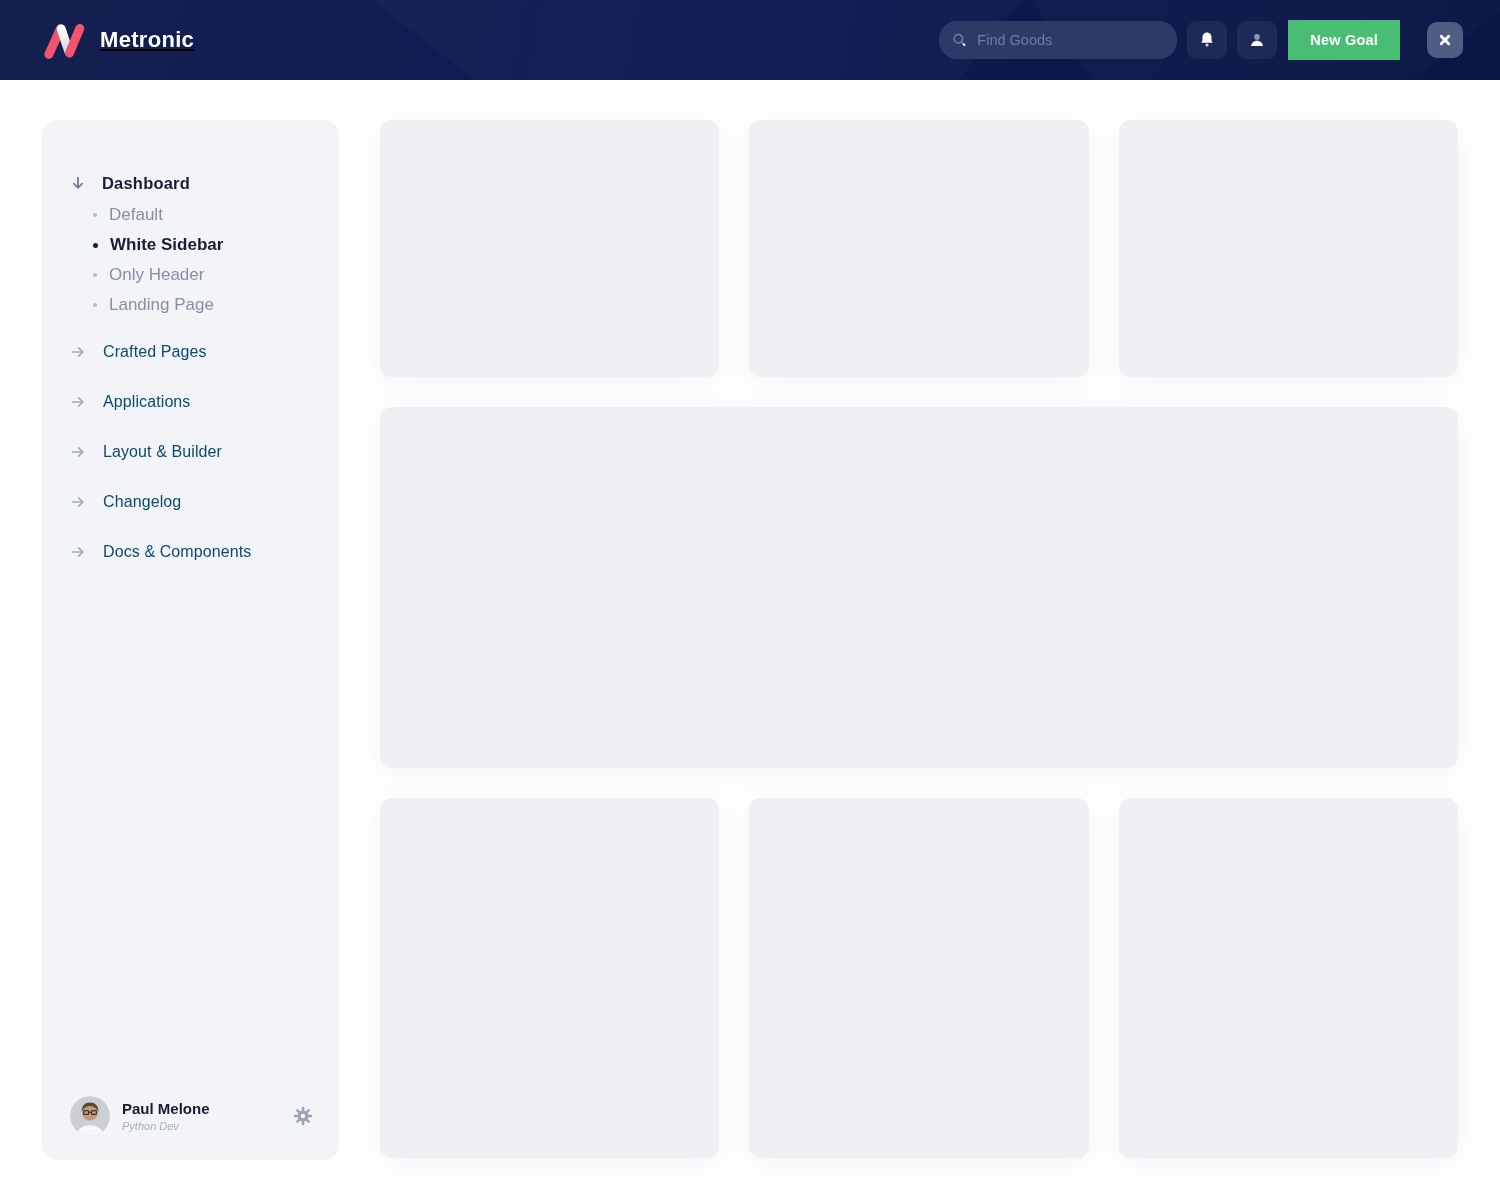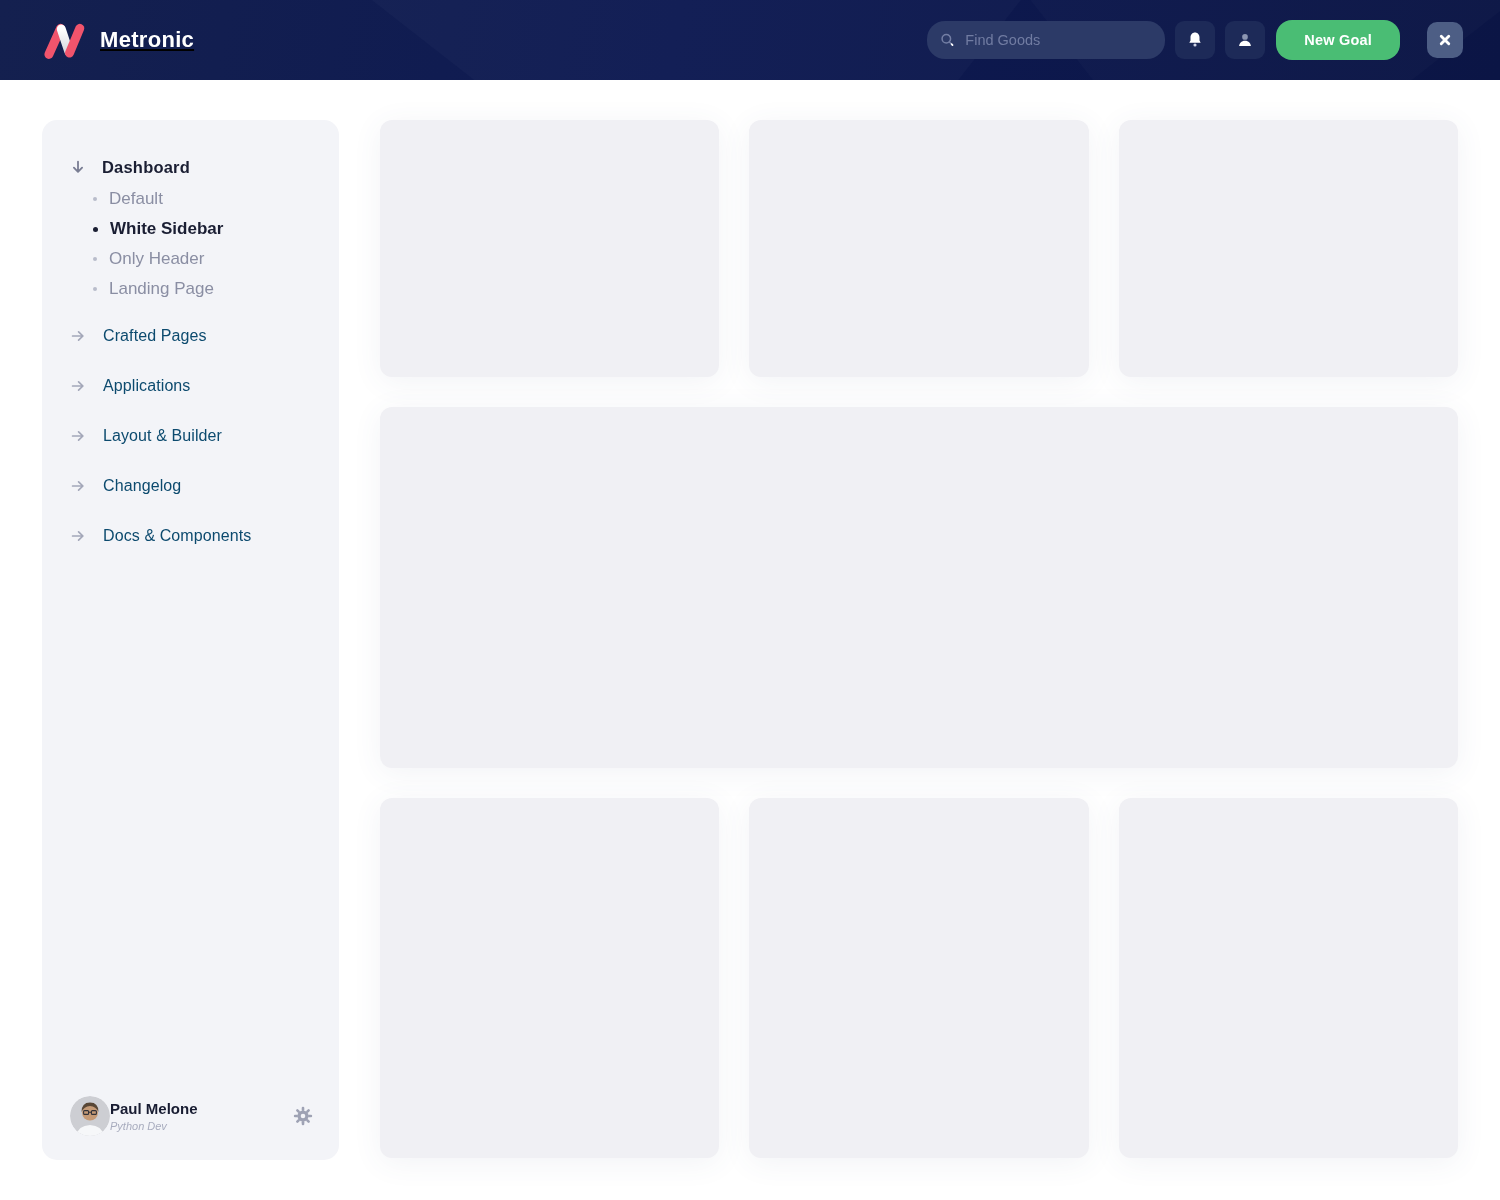--- a/index.html
+++ b/index.html
@@ -18,52 +18,52 @@
   .brand-text { color:#ffffff; font-size:22px; font-weight:700; letter-spacing:.3px; }
 
   .header-right { margin-left:auto; display:flex; align-items:center; gap:10px; z-index:2; }
   .search { width:238px; height:38px; background:#2c3a67; border-radius:18px;
             display:flex; align-items:center; gap:10px; padding:0 13px; }
   .search input { flex:1; background:transparent; border:none; outline:none;
                   color:#aeb6d4; font-size:14.5px; font-family:inherit; }
   .search input::placeholder { color:#717ca2; }
   .icon-btn { width:40px; height:38px; border:none; border-radius:9px; background:#1d2a58;
               display:flex; align-items:center; justify-content:center; cursor:pointer; }
-  .green-btn { height:40px; padding:0 28px; margin-left:1px; border:none; border-radius:16px;
+  .green-btn { height:40px; padding:0 22px; margin-left:1px; border:none; border-radius:0;
                background:#4abd74; color:#ffffff; font-size:14.5px; font-weight:700;
                font-family:inherit; cursor:pointer; letter-spacing:.2px; }
   .close-btn { width:36px; height:36px; margin-left:17px; border:none; border-radius:10px;
                background:#4d5e85; display:flex; align-items:center; justify-content:center;
                cursor:pointer; }
 
   
   .content { display:flex; gap:41px; padding:40px 42px; height:1120px; }
 
   
   .sidebar { position:relative; width:297px; min-width:297px; height:1040px;
              background:#f3f4f8; border-radius:15px; padding-top:35px; }
   .side-head { display:flex; align-items:center; gap:16px; height:24px;
-               margin-left:28px; cursor:pointer; }
+               margin-left:28px; cursor:pointer;margin-top:16px; }
   .side-head .label { color:#1a1e33; font-size:16.5px; font-weight:700; letter-spacing:.2px; }
   .sub-list { list-style:none; margin-top:5px; }
   .sub-item { display:flex; align-items:center; gap:12px; height:30px;
               padding-left:51px; cursor:pointer; }
   .sub-item .dot { width:4px; height:4px; border-radius:50%; background:#b9bccb; }
   .sub-item .sub-label { color:#8a8ea3; font-size:17px; }
   .sub-item.active .dot { width:5px; height:5px; background:#1a1e33; }
   .sub-item.active .sub-label { color:#1a1e33; font-weight:700; }
   .menu-list { margin-top:20px; }
   .menu-item { display:flex; align-items:center; gap:17px; height:24px;
                margin:0 0 26px 28px; cursor:pointer; }
   .menu-item .menu-label { color:#0c4a6e; font-size:16px; font-weight:500; letter-spacing:.1px; }
 
   .user-box { position:absolute; left:28px; right:26px; bottom:24px;
               display:flex; align-items:center; cursor:pointer; }
   .avatar { width:40px; height:40px; border-radius:50%; overflow:hidden; flex:none; }
-  .user-meta { }
+  .user-meta { margin-left:12px; }
   .user-name { color:#181c32; font-size:15px; font-weight:700; }
   .user-role { color:#a8acbe; font-size:11px; margin-top:3px;font-style:italic; }
   .gear { margin-left:auto; display:flex; align-items:center; cursor:pointer; }
 
   
   .main { flex:1; display:flex; flex-direction:column; gap:30px; }
   .row { display:flex; gap:30px; }
   .row.top { height:257px; }
   .row.bottom { height:360px; }
   .card { flex:1; background:#f0f0f4; border-radius:12px;

